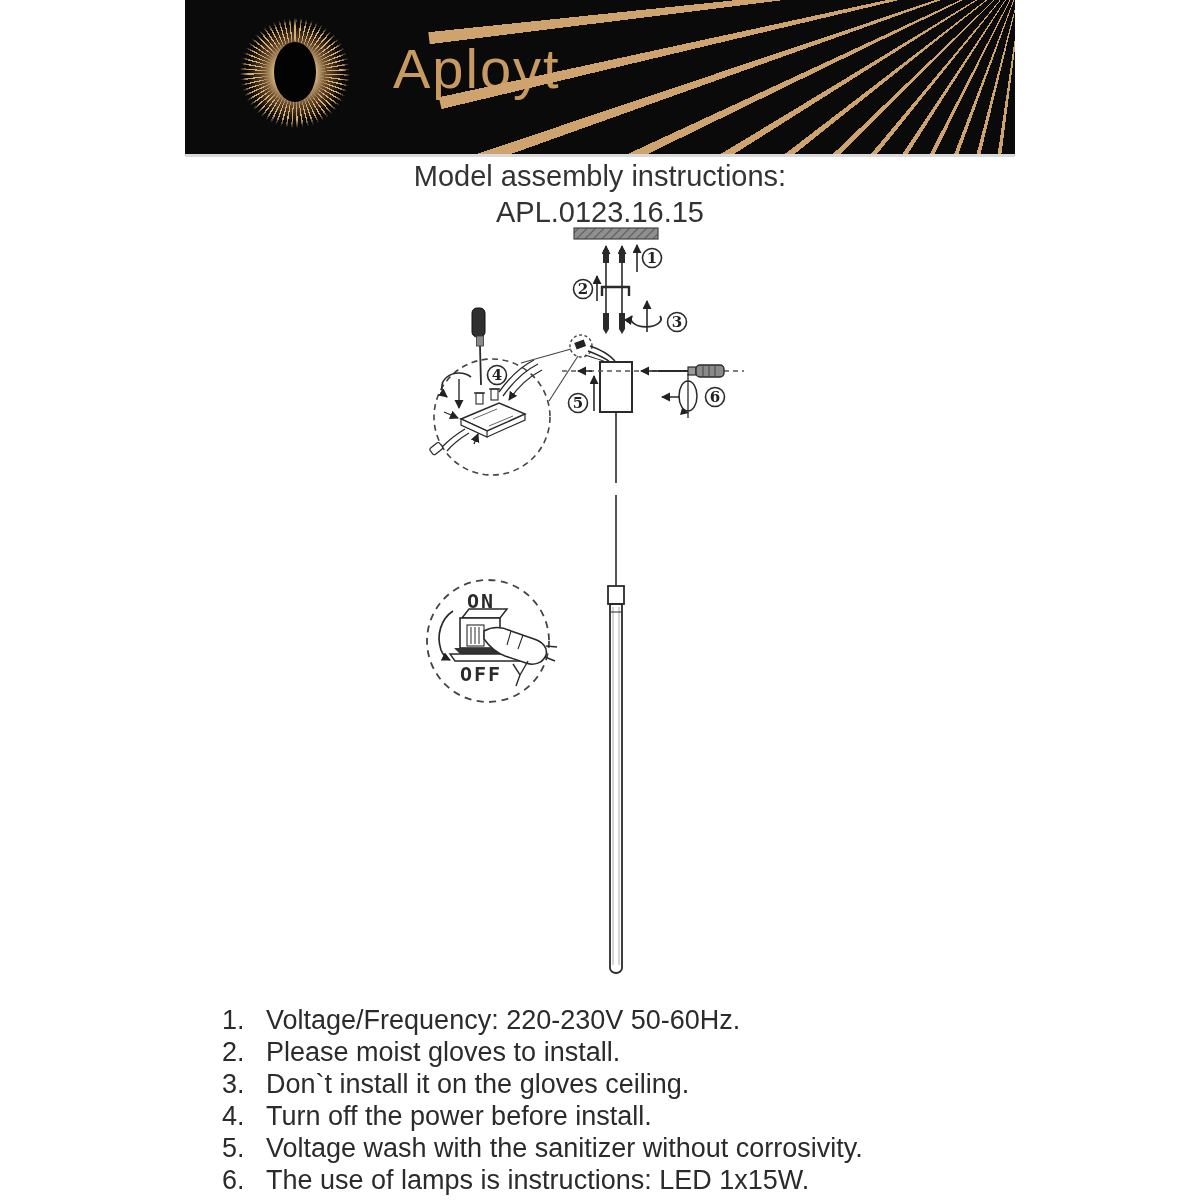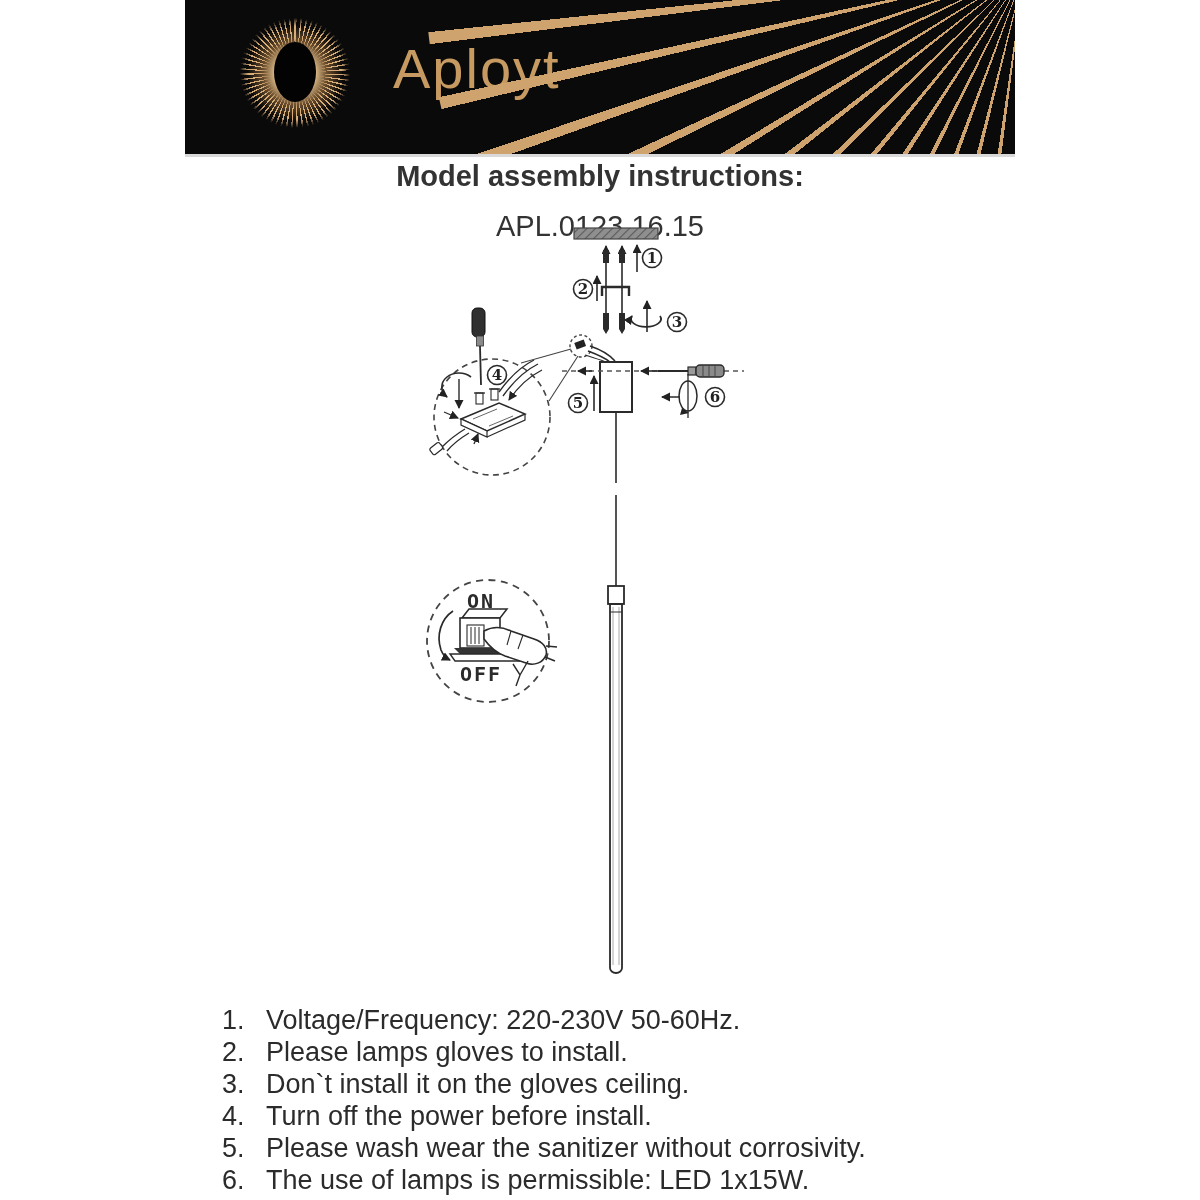--- a/index.html
+++ b/index.html
@@ -14,22 +14,22 @@
     background:repeating-conic-gradient(rgba(224,180,124,0.95) 0deg 1.7deg, rgba(224,180,124,0) 1.7deg 5.7deg);
     -webkit-mask-image:radial-gradient(circle, rgba(0,0,0,0) 0 23%, #000 33%, #000 44%, rgba(0,0,0,0) 52%);
     mask-image:radial-gradient(circle, rgba(0,0,0,0) 0 23%, #000 33%, #000 44%, rgba(0,0,0,0) 52%);}
   .sunburst .core{position:absolute;left:54px;top:44px;width:42px;height:60px;background:#030303;border-radius:50%;}
   .brand{position:absolute;left:208px;top:36px;font-size:56px;letter-spacing:2px;color:#c79a62;font-weight:normal;}
   .banner-rays{position:absolute;left:240px;top:-630px;width:1200px;height:1200px;border-radius:50%;
     background:repeating-conic-gradient(from 181deg, #cfa36d 0deg 1.15deg, rgba(207,163,109,0) 1.15deg 6.3deg);}
 
   
   .titleblock{position:absolute;left:0;top:160px;width:1200px;text-align:center;}
-  .titleblock .t1{font-size:29px;font-weight:700;color:#333;}
-  .titleblock .t2{font-size:29px;font-weight:500;color:#333;margin-top:17px;}
+  .titleblock .t1{font-size:29px;font-weight:400;color:#333;}
+  .titleblock .t2{font-size:29px;font-weight:500;color:#333;margin-top:3px;}
 
   
   svg.diagram{position:absolute;left:0;top:0;width:1200px;height:1200px;}
   svg.diagram text.callout{font-family:"DejaVu Serif",serif;font-size:15px;font-weight:bold;fill:#222;}
   svg.diagram text.switchlabel{font-family:"DejaVu Sans Mono",monospace;font-size:20px;font-weight:bold;letter-spacing:2px;fill:#2b2b2b;}
 
   
   .instructions{position:absolute;left:222px;top:1004px;width:800px;}
   .instructions .row{display:flex;font-size:27px;line-height:32px;color:#2b2b2b;}
   .instructions .num{width:44px;flex:0 0 44px;}
@@ -212,31 +212,31 @@
   </g>
 </svg>
 
 <div class="instructions">
   <div class="row">
     <span class="num">1.</span>
     <span class="txt">Voltage/Frequency: 220-230V 50-60Hz.</span>
   </div>
   <div class="row">
     <span class="num">2.</span>
-    <span class="txt">Please lamps gloves to install.</span>
+    <span class="txt">Please moist gloves to install.</span>
   </div>
   <div class="row">
     <span class="num">3.</span>
     <span class="txt">Don`t install it on the gloves ceiling.</span>
   </div>
   <div class="row">
     <span class="num">4.</span>
     <span class="txt">Turn off the power before install.</span>
   </div>
   <div class="row">
     <span class="num">5.</span>
-    <span class="txt">Please wash wear the sanitizer without corrosivity.</span>
+    <span class="txt">Voltage wash with the sanitizer without corrosivity.</span>
   </div>
   <div class="row">
     <span class="num">6.</span>
-    <span class="txt">The use of lamps is permissible: LED 1x15W.</span>
+    <span class="txt">The use of lamps is instructions: LED 1x15W.</span>
   </div>
 </div>
 
 </body></html>

